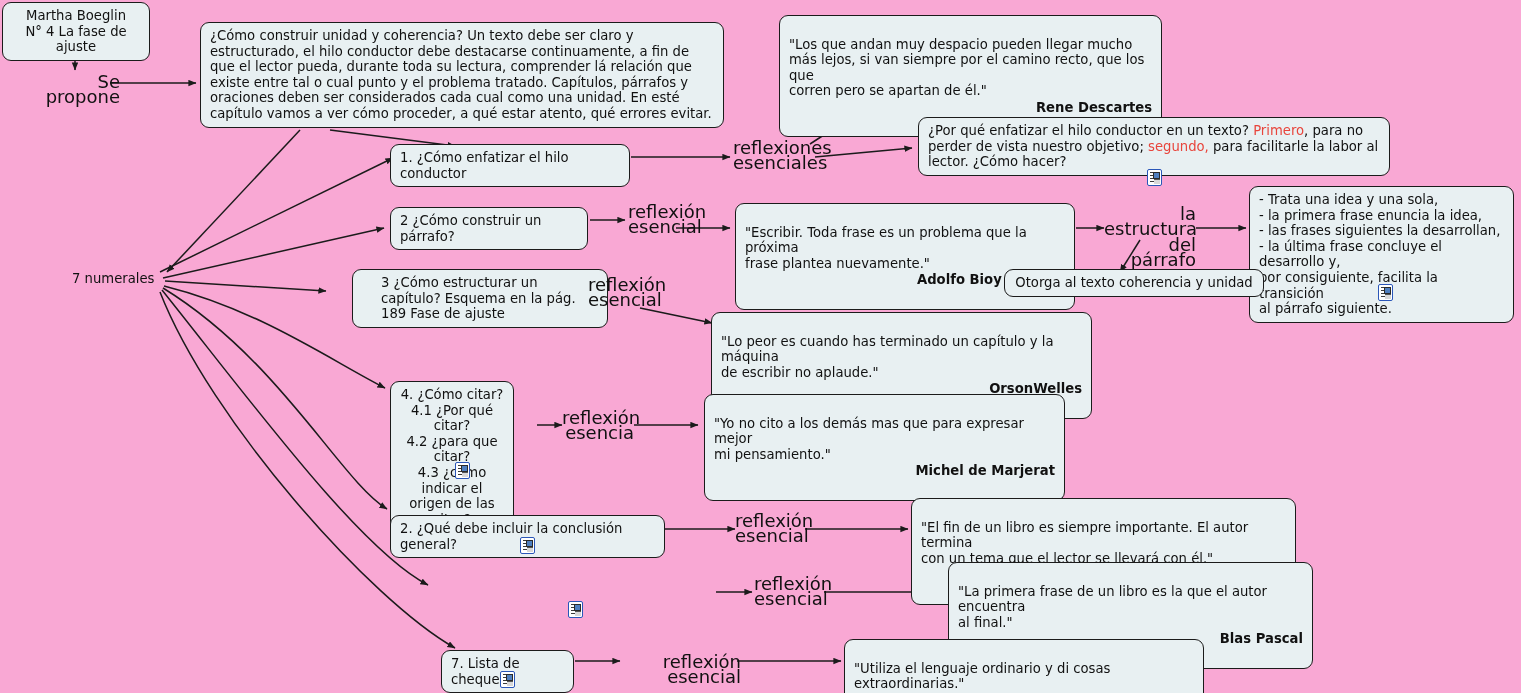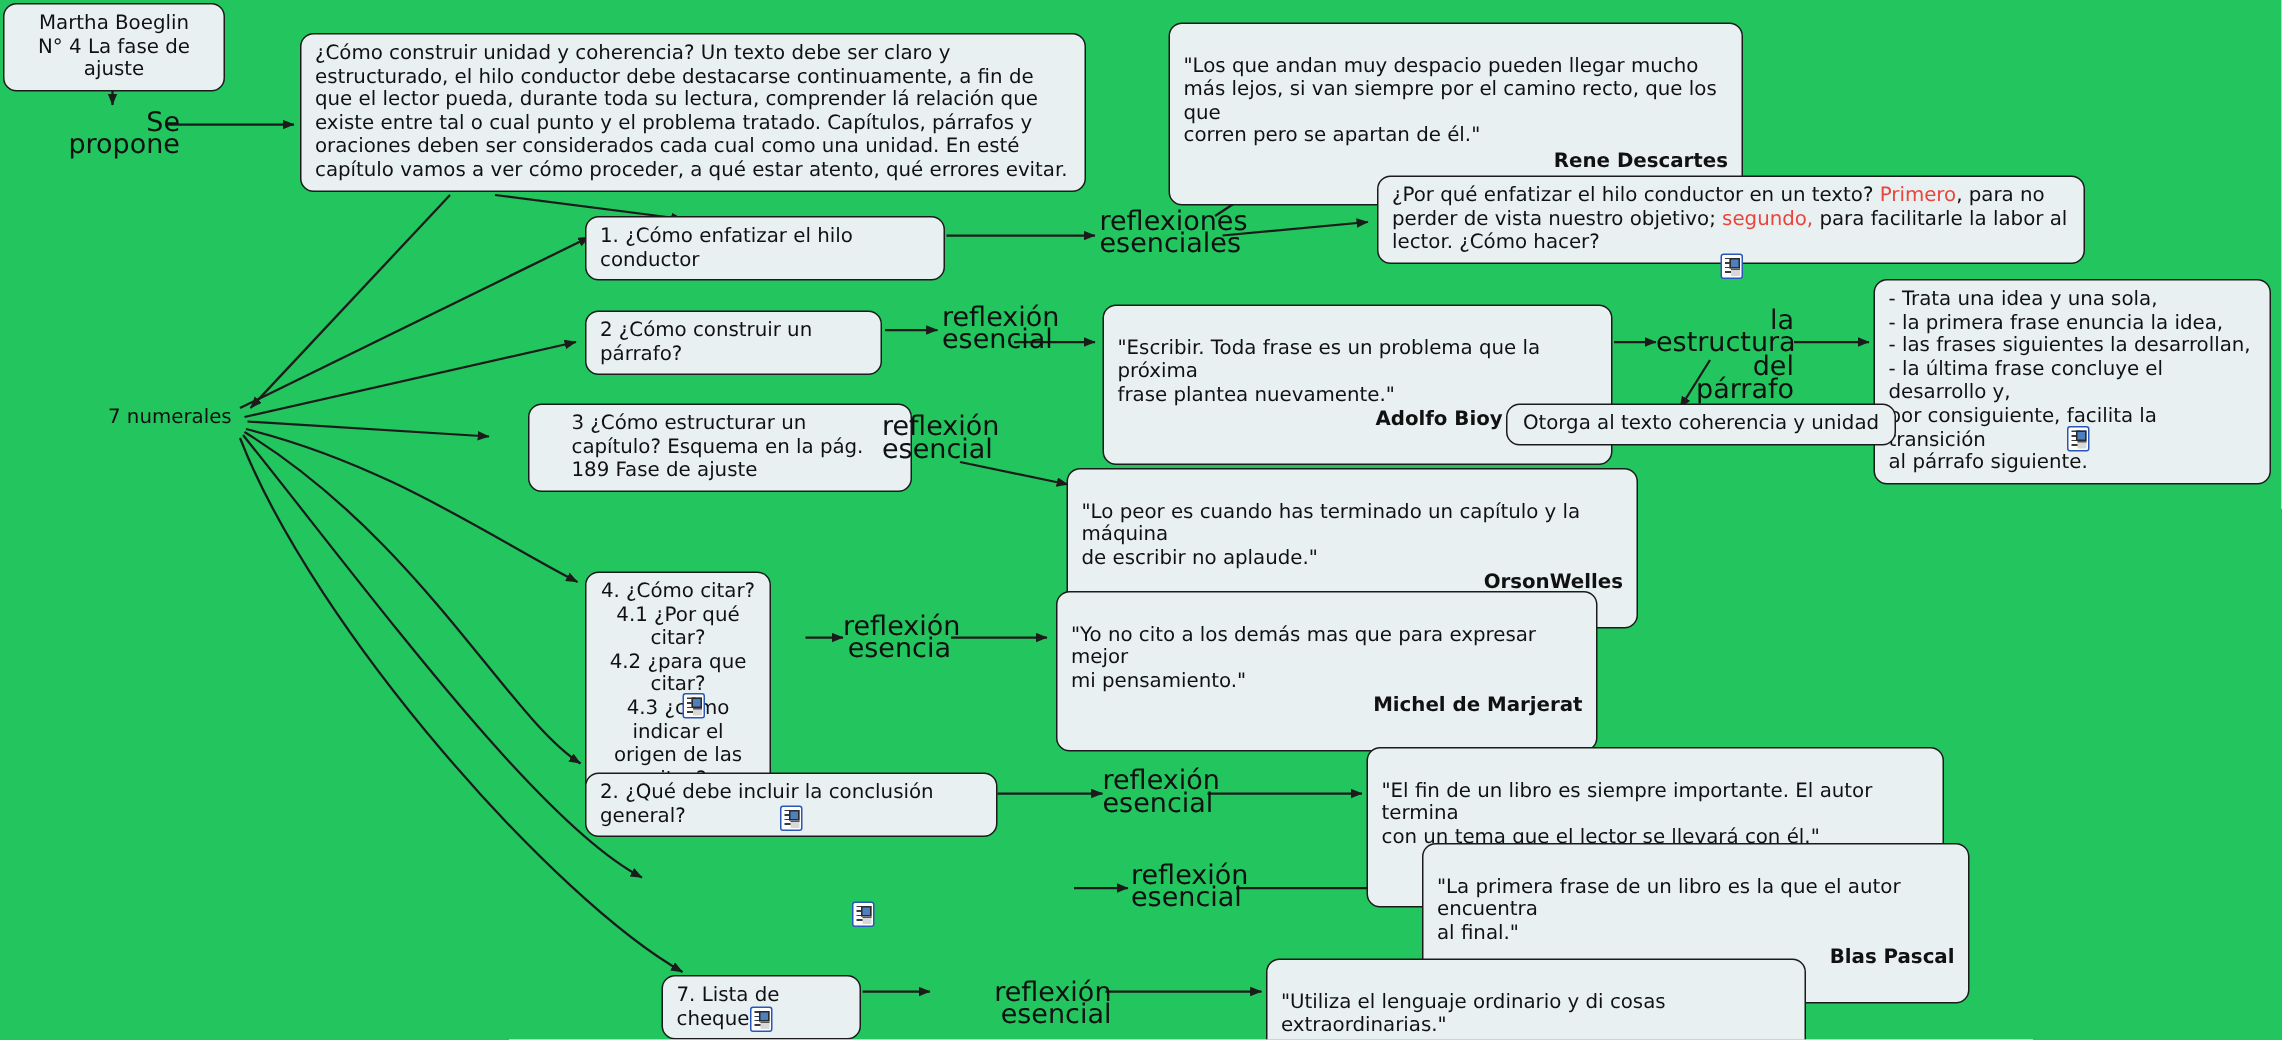--- a/index.html
+++ b/index.html
@@ -9,21 +9,21 @@
     background: #ffffff;
   }
   body {
     font-family: "DejaVu Sans", "Liberation Sans", sans-serif;
     color: #000000;
   }
   #canvas {
     position: relative;
     width: 1521px;
     height: 693px;
-    background: #22c55e;
+    background: #f9a8d4;
     overflow: hidden;
   }
   #edges {
     position: absolute;
     left: 0;
     top: 0;
     width: 1521px;
     height: 693px;
     pointer-events: none;
   }

